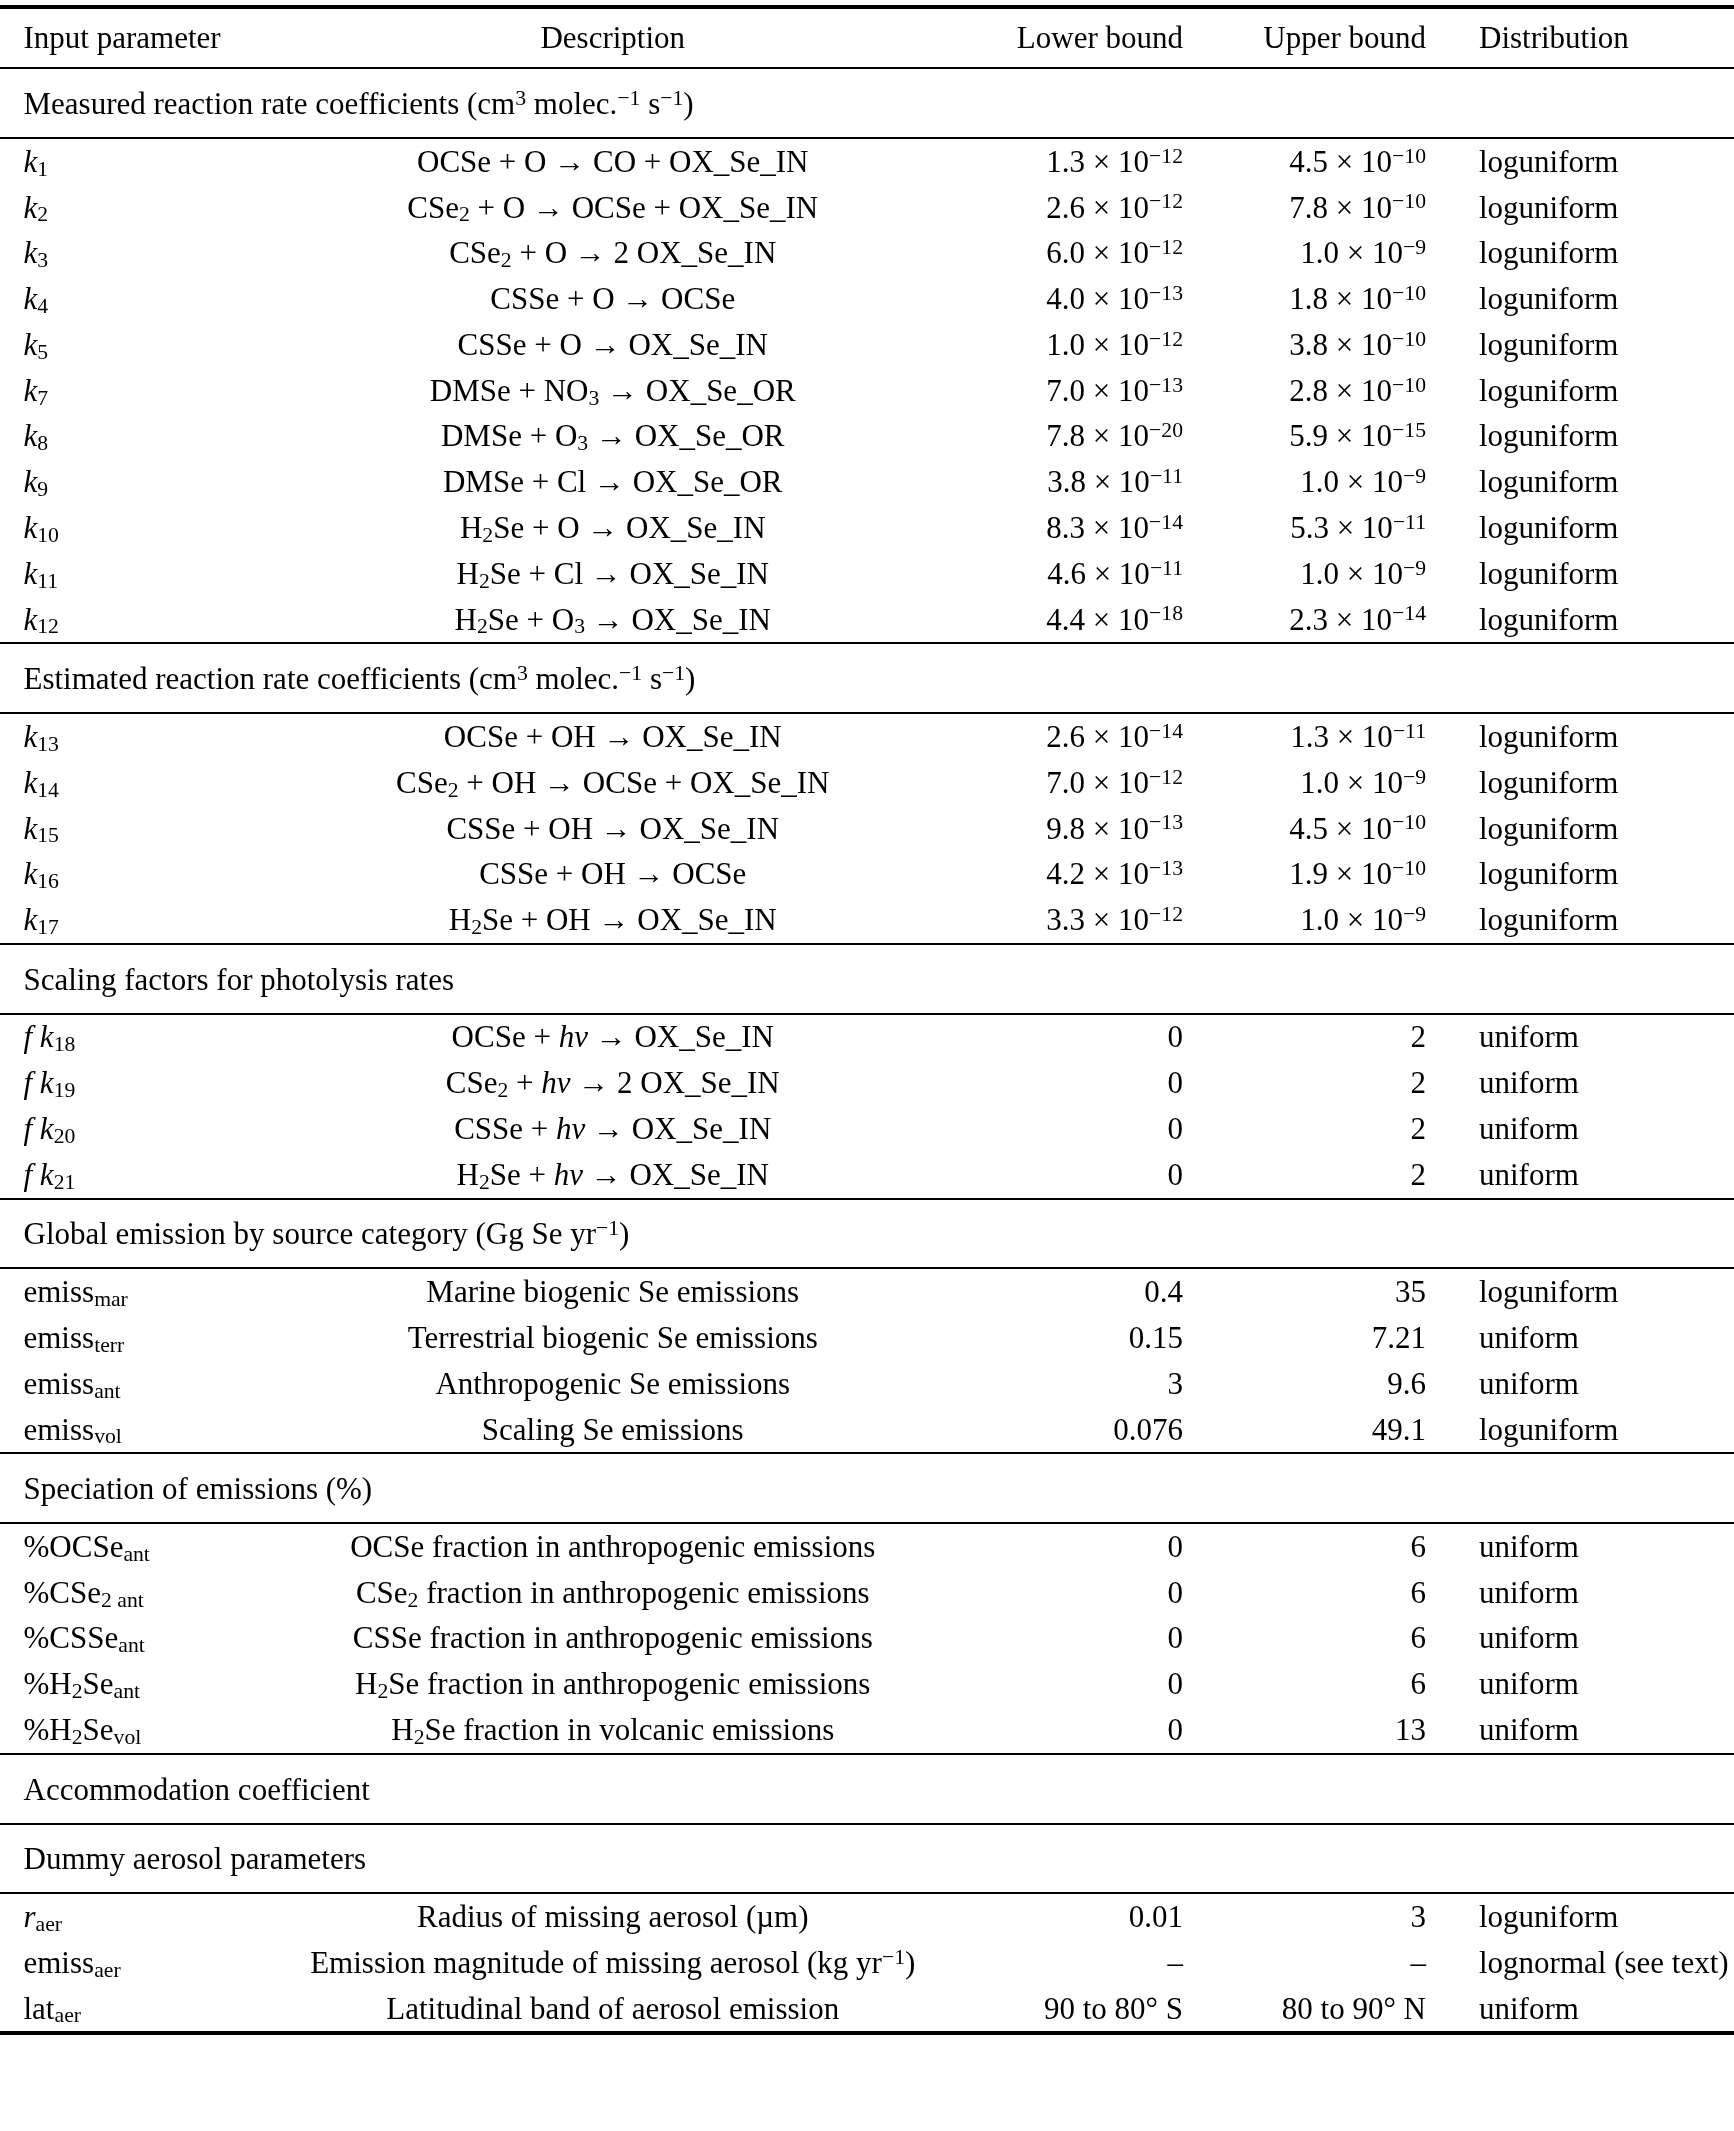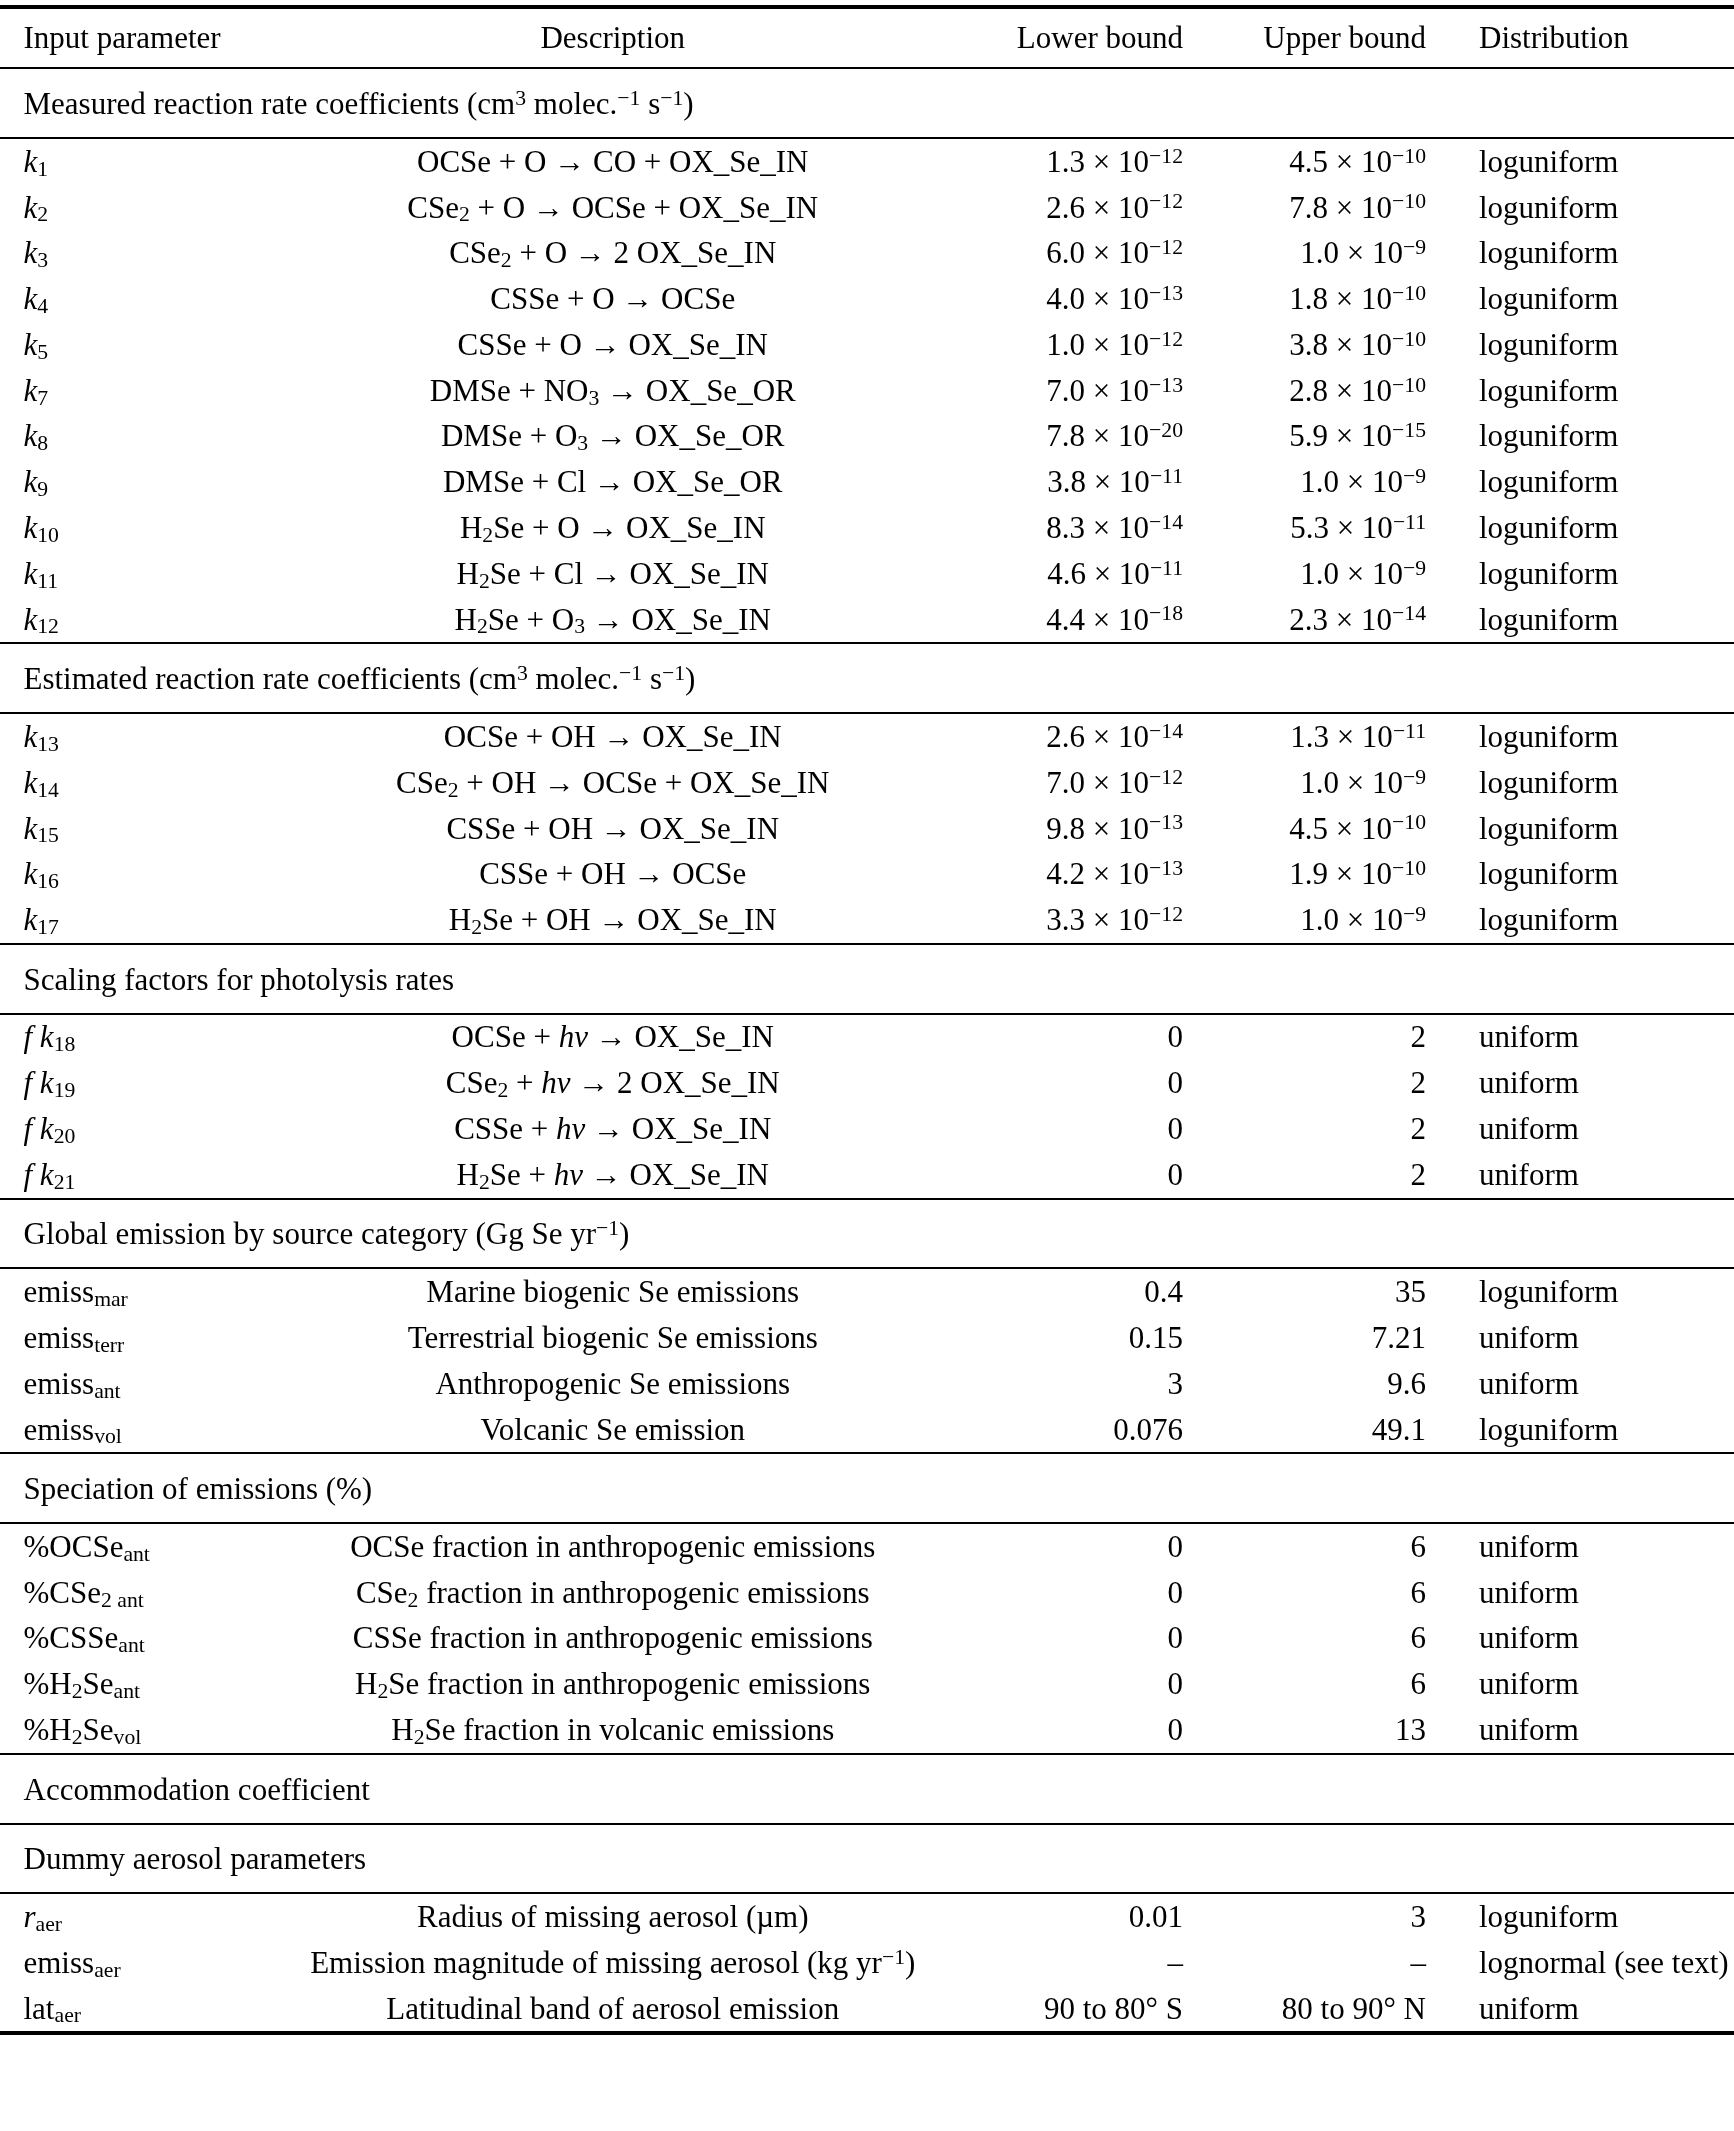--- a/index.html
+++ b/index.html
@@ -257,21 +257,21 @@
         </tr>
         <tr>
           <td class="cell-param">emiss<sub>ant</sub></td>
           <td class="cell-desc">Anthropogenic Se emissions</td>
           <td class="cell-lower">3</td>
           <td class="cell-upper">9.6</td>
           <td class="cell-dist">uniform</td>
         </tr>
         <tr>
           <td class="cell-param">emiss<sub>vol</sub></td>
-          <td class="cell-desc">Volcanic Se emission</td>
+          <td class="cell-desc">Scaling Se emissions</td>
           <td class="cell-lower">0.076</td>
           <td class="cell-upper">49.1</td>
           <td class="cell-dist">loguniform</td>
         </tr>
         <tr>
           <td colspan="5" class="section-title">Speciation of emissions (%)</td>
         </tr>
         <tr>
           <td class="cell-param">%OCSe<sub>ant</sub></td>
           <td class="cell-desc">OCSe fraction in anthropogenic emissions</td>

